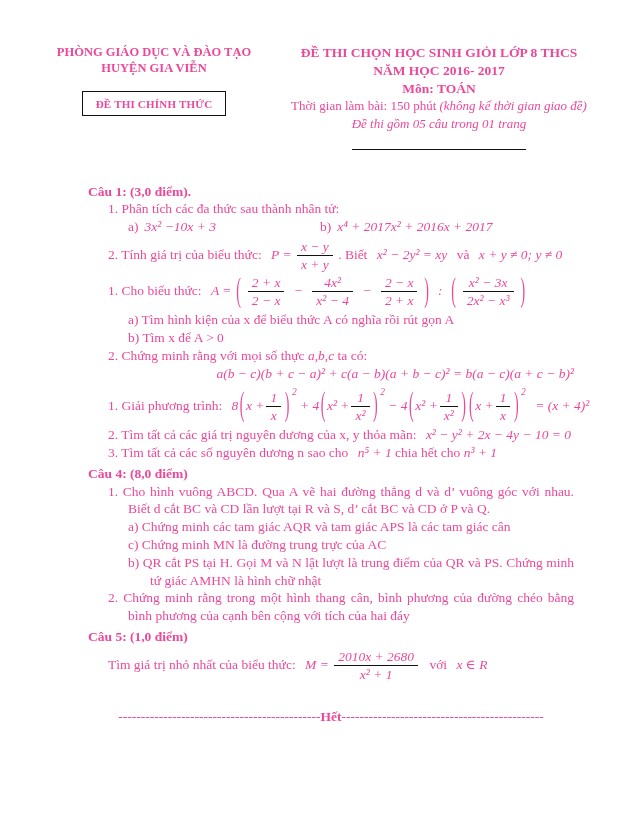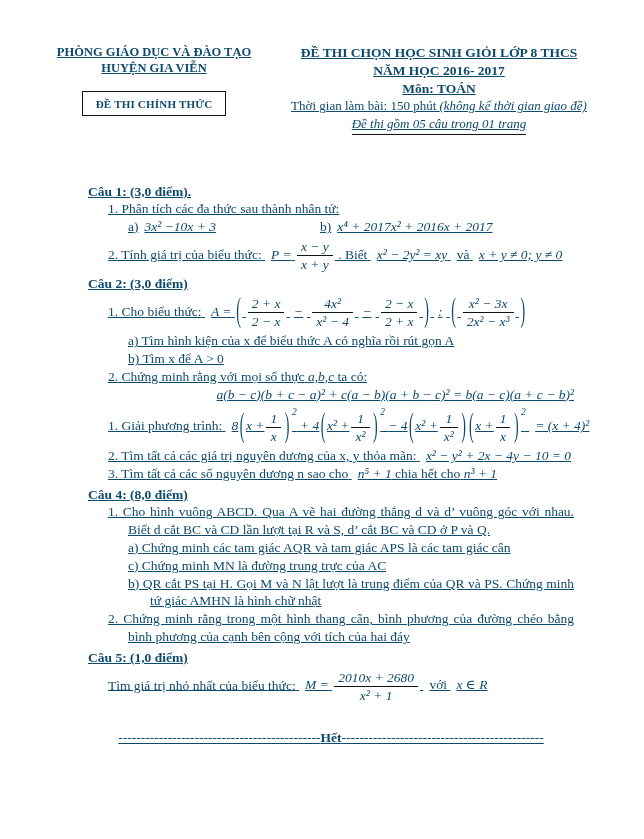--- a/index.html
+++ b/index.html
@@ -2,45 +2,44 @@
 <html><head>
 <meta charset="utf-8">
 <style>
   * { box-sizing: border-box; }
   html, body { margin: 0; padding: 0; background: #ffffff; }
   .page {
     position: relative;
     width: 644px;
     height: 774px;
     background: #ffffff;
-    color: #0c4a6e;
+    color: #ec4899;
     font-family: "Liberation Serif", "DejaVu Serif", serif;
     font-size: 13.5px;
     line-height: 1.32;
     overflow: hidden;
-    text-decoration: underline;
   }
   
   .header { display: flex; padding: 44px 40px 0 44px; }
   .header-left { flex: 0 0 220px; text-align: center; }
   .header-left .org-line { font-weight: bold; font-size: 12.5px; line-height: 1.3; }
   .official-box {
     display: inline-block;
     margin-top: 14px;
     border: 1.6px solid #111;
     padding: 5px 13px 4px;
     font-weight: bold;
     font-size: 11px;
     letter-spacing: .2px;
   }
   .header-right { flex: 1 1 auto; text-align: center; padding-left: 10px; }
   .header-right .t-line { font-weight: bold; font-size: 13.5px; line-height: 1.32; }
   .header-right .sub-line { font-size: 13px; line-height: 1.35; }
   .italic { font-style: italic; }
-  .u-line { border-bottom: 1px solid #111; padding-bottom: 3px; }
+  .u-line { border-bottom: 1px solid #111; padding-bottom: 18px; }
   
   .content { margin: 50px 70px 0 88px; }
   .q-title { font-weight: bold; margin-top: 3px; }
   .item { margin-left: 20px; }
   .item.hang { padding-left: 20px; text-indent: -20px; text-align: justify; }
   .subitem { margin-left: 40px; }
   .subitem.hang { padding-left: 22px; text-indent: -22px; text-align: justify; }
   .ab-row { display: flex; margin-left: 40px; }
   .ab-a { width: 192px; }
   .math { font-style: italic; }
@@ -93,21 +92,20 @@
     <div class="formula-row">
       <span>2. Tính giá trị của biểu thức:</span>
       <span class="math sp">P =</span>
       <span class="frac"><span class="num">x − y</span><span class="den">x + y</span></span>
       <span>. Biết</span>
       <span class="math sp">x² − 2y² = xy</span>
       <span class="sp">và</span>
       <span class="math sp">x + y ≠ 0; y ≠ 0</span>
     </div>
 
-    <div class="q-title">Câu 2: (3,0 điểm)</div>
     <div class="formula-row">
       <span>1. Cho biểu thức:</span>
       <span class="math sp">A =</span>
       <span class="bp">(</span>
       <span class="frac"><span class="num">2 + x</span><span class="den">2 − x</span></span>
       <span class="op">−</span>
       <span class="frac"><span class="num">4x²</span><span class="den">x² − 4</span></span>
       <span class="op">−</span>
       <span class="frac"><span class="num">2 − x</span><span class="den">2 + x</span></span>
       <span class="bp">)</span>

